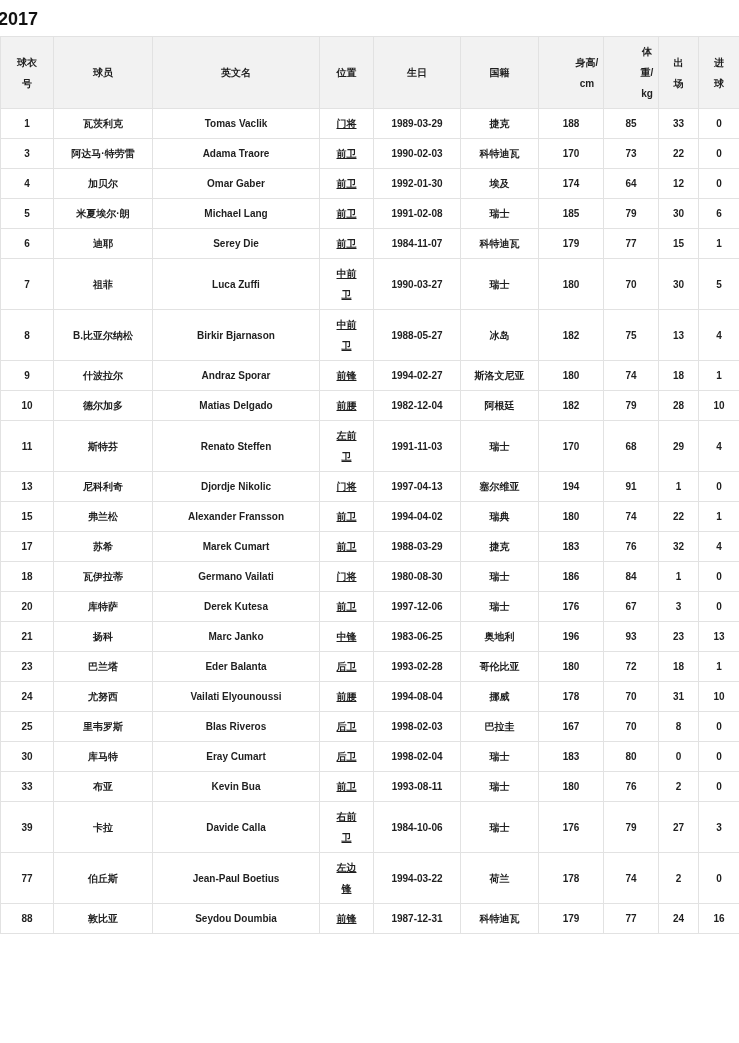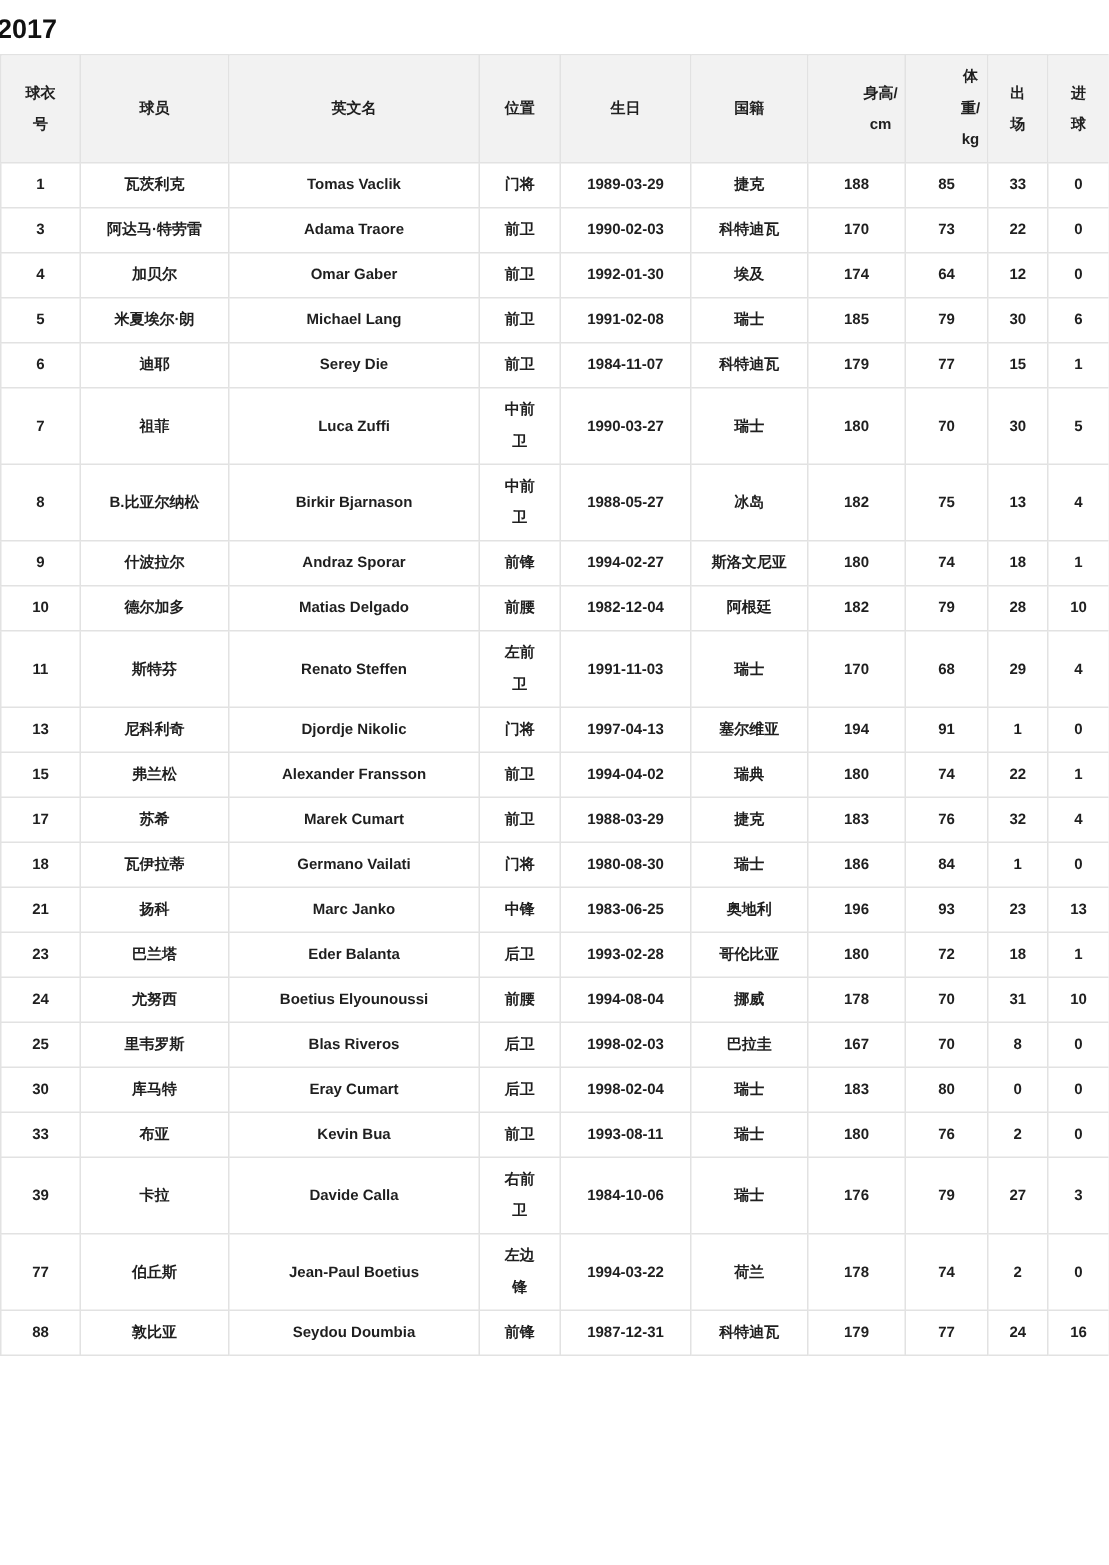--- a/index.html
+++ b/index.html
@@ -48,21 +48,21 @@
   col.c1{width:53px}  col.c2{width:99px}  col.c3{width:167px}
   col.c4{width:54px}  col.c5{width:87px}  col.c6{width:78px}
   col.c7{width:65px}  col.c8{width:55px}  col.c9{width:40px}
   col.c10{width:41px}
   
   .hwrap{display:block;margin:0 auto;word-break:break-all;}
   .hw-no{max-width:28px;}
   .hw-hw{max-width:40px;margin-left:32px;}
   .hw-2{max-width:14px;}
   
-  .posw{display:block;max-width:26px;margin:0 auto;word-break:break-all;}
+  .posw{display:block;max-width:26px;margin:0 auto;word-break:break-all;text-decoration:underline;}
 </style>
 </head>
 <body>
 
 <h1 class="page-title">2017</h1>
 
 <table class="squad">
   <colgroup>
     <col class="c1">
       <col class="c2">
@@ -300,20 +300,34 @@
           <span class="posw">门将</span>
         </td>
     <td>1980-08-30</td>
     <td>瑞士</td>
     <td>186</td>
     <td>84</td>
     <td>1</td>
     <td>0</td>
   </tr>
       <tr>
+    <td>20</td>
+    <td>库特萨</td>
+    <td>Derek Kutesa</td>
+    <td>
+          <span class="posw">前卫</span>
+        </td>
+    <td>1997-12-06</td>
+    <td>瑞士</td>
+    <td>176</td>
+    <td>67</td>
+    <td>3</td>
+    <td>0</td>
+  </tr>
+      <tr>
     <td>21</td>
     <td>扬科</td>
     <td>Marc Janko</td>
     <td>
           <span class="posw">中锋</span>
         </td>
     <td>1983-06-25</td>
     <td>奥地利</td>
     <td>196</td>
     <td>93</td>
@@ -330,21 +344,21 @@
     <td>1993-02-28</td>
     <td>哥伦比亚</td>
     <td>180</td>
     <td>72</td>
     <td>18</td>
     <td>1</td>
   </tr>
       <tr>
     <td>24</td>
     <td>尤努西</td>
-    <td>Boetius Elyounoussi</td>
+    <td>Vailati Elyounoussi</td>
     <td>
           <span class="posw">前腰</span>
         </td>
     <td>1994-08-04</td>
     <td>挪威</td>
     <td>178</td>
     <td>70</td>
     <td>31</td>
     <td>10</td>
   </tr>

